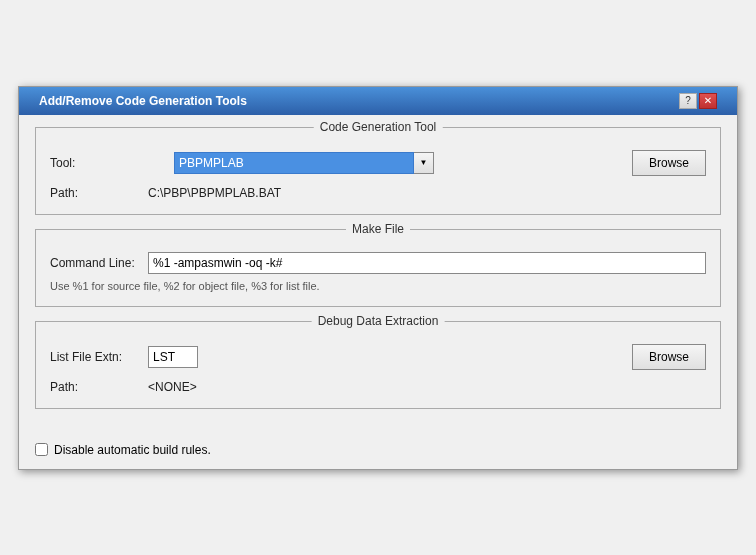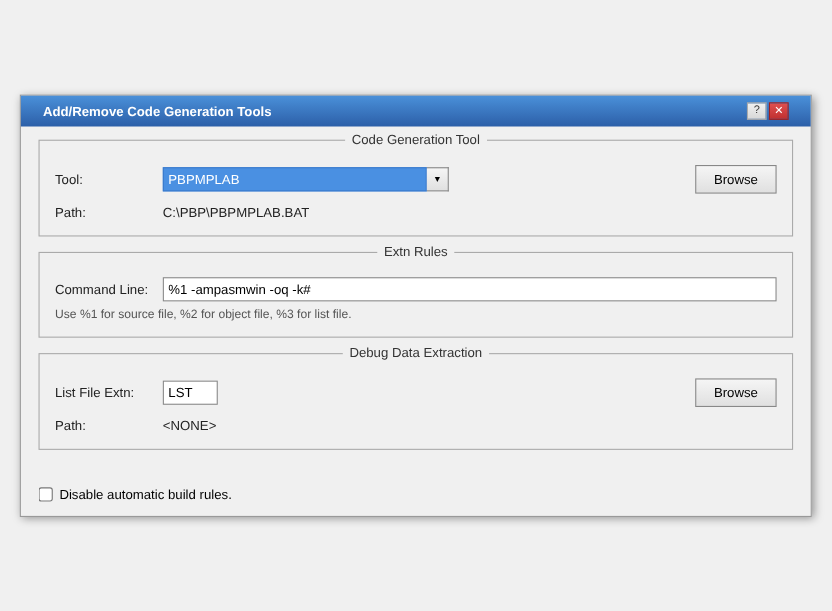--- a/index.html
+++ b/index.html
@@ -103,20 +103,21 @@
       font-size: 12px;
       color: #222;
       white-space: nowrap;
     }
 
     .tool-select-wrapper {
       display: flex;
       align-items: center;
       gap: 0;
       flex: 1;
+      margin-left: 26px;
     }
 
     .tool-input {
       background: #4a90e2;
       color: white;
       border: 1px solid #3a7acc;
       padding: 2px 4px;
       font-size: 12px;
       height: 22px;
       width: 240px;
@@ -257,21 +258,21 @@
           <button class="browse-btn">Browse</button>
         </div>
         <div class="form-row">
           <span class="form-label">Path:</span>
           <span class="path-value">C:\PBP\PBPMPLAB.BAT</span>
         </div>
       </div>
     </div>
 
     <div class="group-box">
-      <span class="group-box-title">Extn Rules</span>
+      <span class="group-box-title">Make File</span>
       <div class="group-section">
         <div class="command-row">
           <span class="form-label">Command Line:</span>
           <input class="text-input-full" type="text" value="%1 -ampasmwin -oq -k#" style="">
         </div>
         <div class="hint-text">Use %1 for source file, %2 for object file, %3 for list file.</div>
       </div>
     </div>
 
     <div class="group-box">

